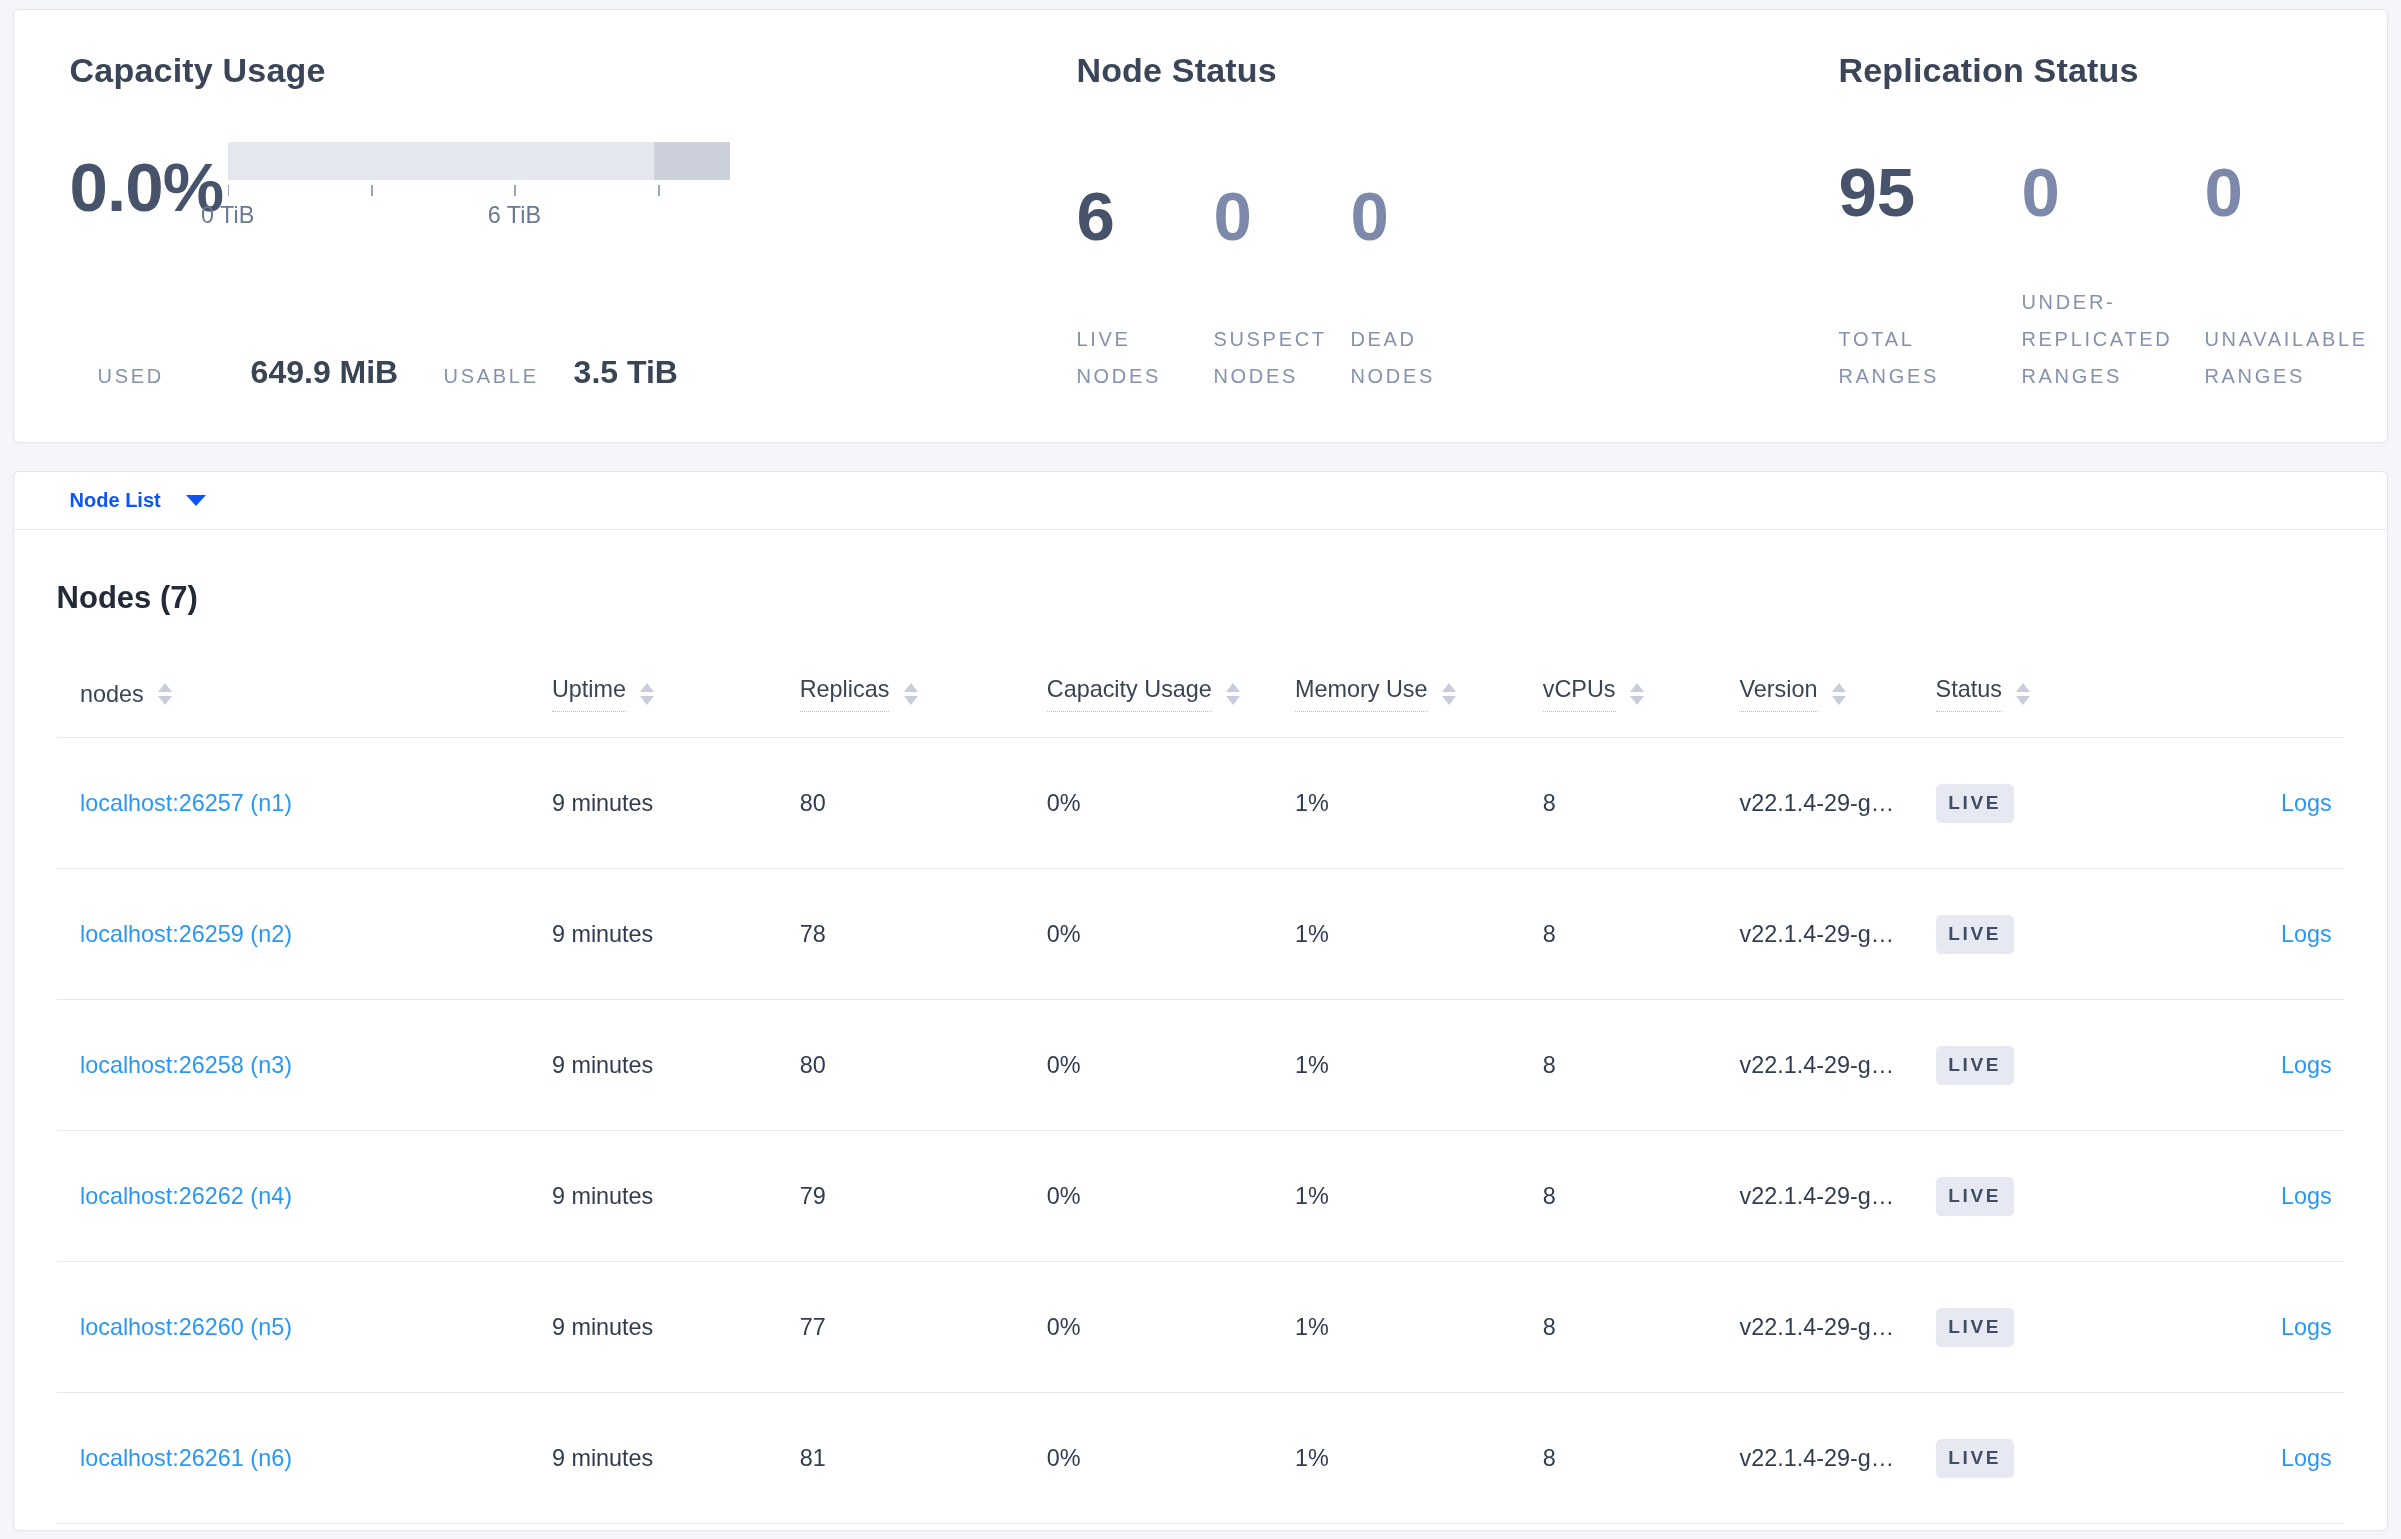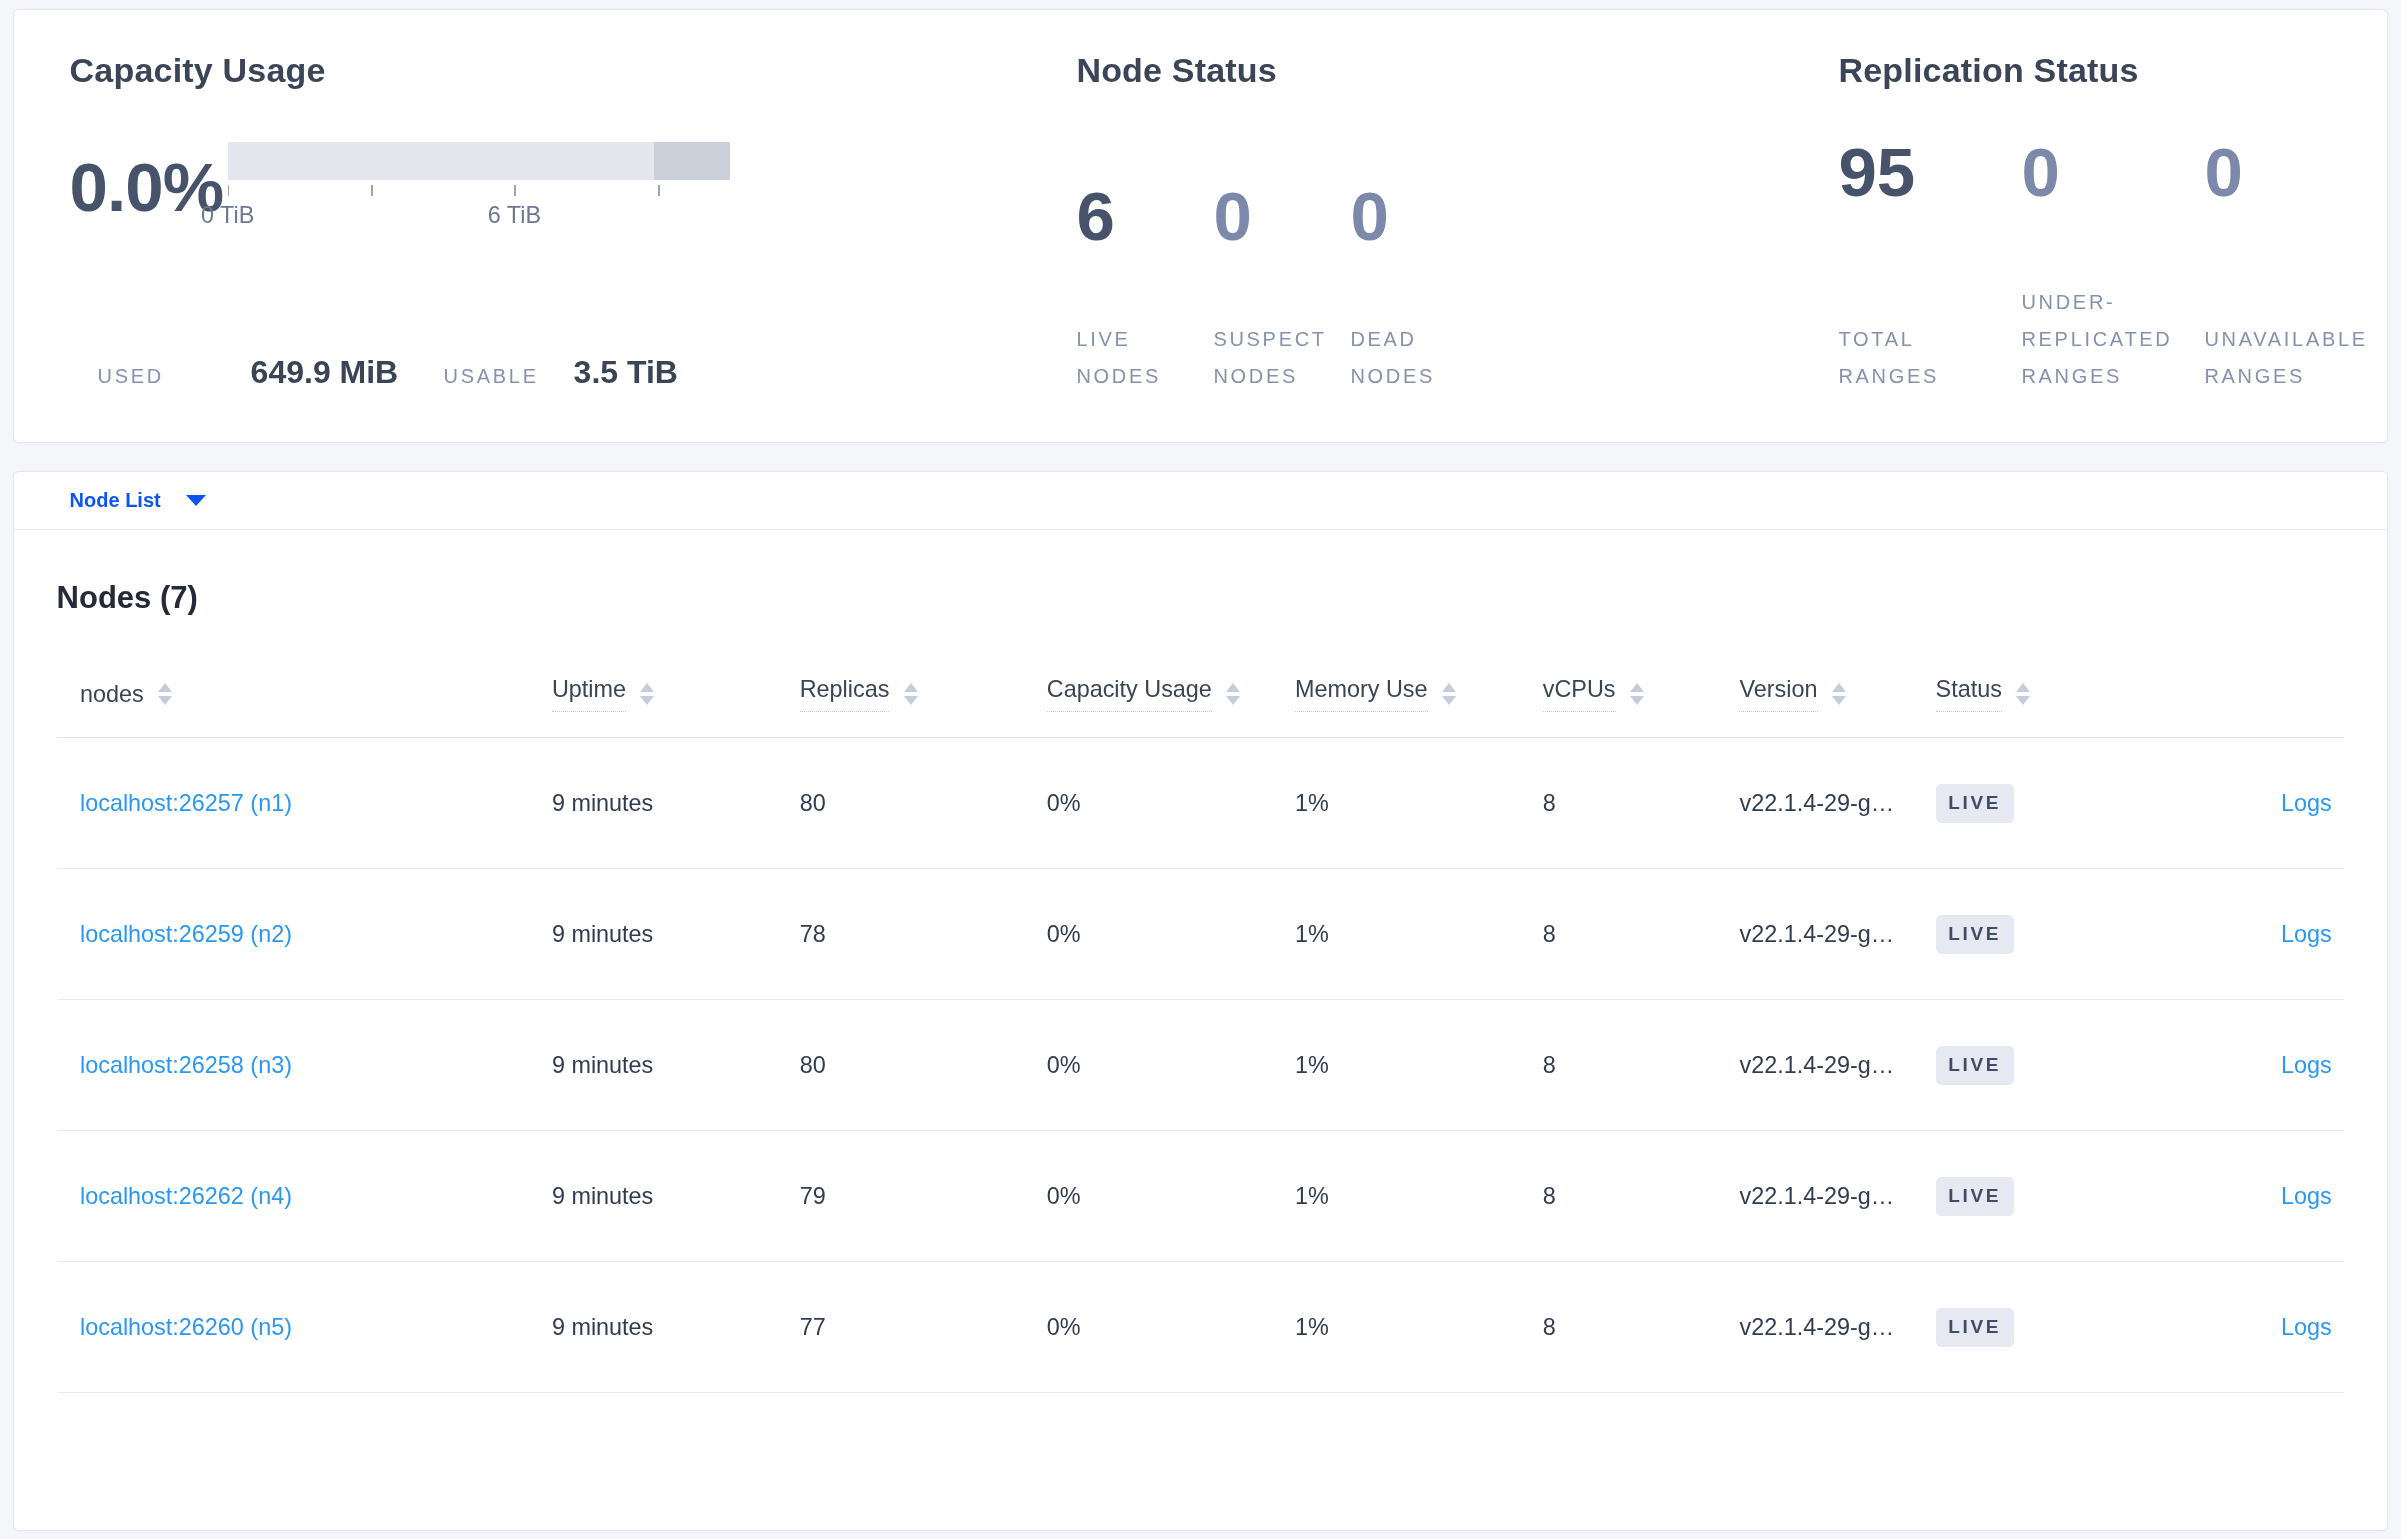--- a/index.html
+++ b/index.html
@@ -26,21 +26,21 @@
   }
   .panel-title {
     font-size: 34px;
     font-weight: 600;
     color: #3b4558;
     letter-spacing: 0.2px;
   }
   .col { display: flex; flex-direction: column; }
   .cap-col  { width: 1020px; }
   .node-col { width: 772px; gap: 44px; }
-  .repl-col { flex: 1; }
+  .repl-col { flex: 1; gap: 20px; }
 
   .gauge-row { display: flex; align-items: center; margin-top: 52px; }
   .big-pct {
     width: 158px;
     font-size: 69px;
     font-weight: 600;
     color: #46536b;
     letter-spacing: -0.9px;
   }
   .bar-block { width: 502px; }
@@ -405,17 +405,28 @@
           <td class="first"><a class="node-link">localhost:26260 (n5)</a></td>
           <td>9 minutes</td>
           <td>77</td>
           <td>0%</td>
           <td>1%</td>
           <td>8</td>
           <td>v22.1.4-29-g…</td>
           <td><span class="badge">LIVE</span></td>
           <td class="logs"><a class="logs-link">Logs</a></td>
         </tr>
+        <tr>
+          <td class="first"><a class="node-link">localhost:26261 (n6)</a></td>
+          <td>9 minutes</td>
+          <td>81</td>
+          <td>0%</td>
+          <td>1%</td>
+          <td>8</td>
+          <td>v22.1.4-29-g…</td>
+          <td><span class="badge">LIVE</span></td>
+          <td class="logs"><a class="logs-link">Logs</a></td>
+        </tr>
       </tbody>
     </table>
   </div>
 </div>
 
 
 </body></html>

